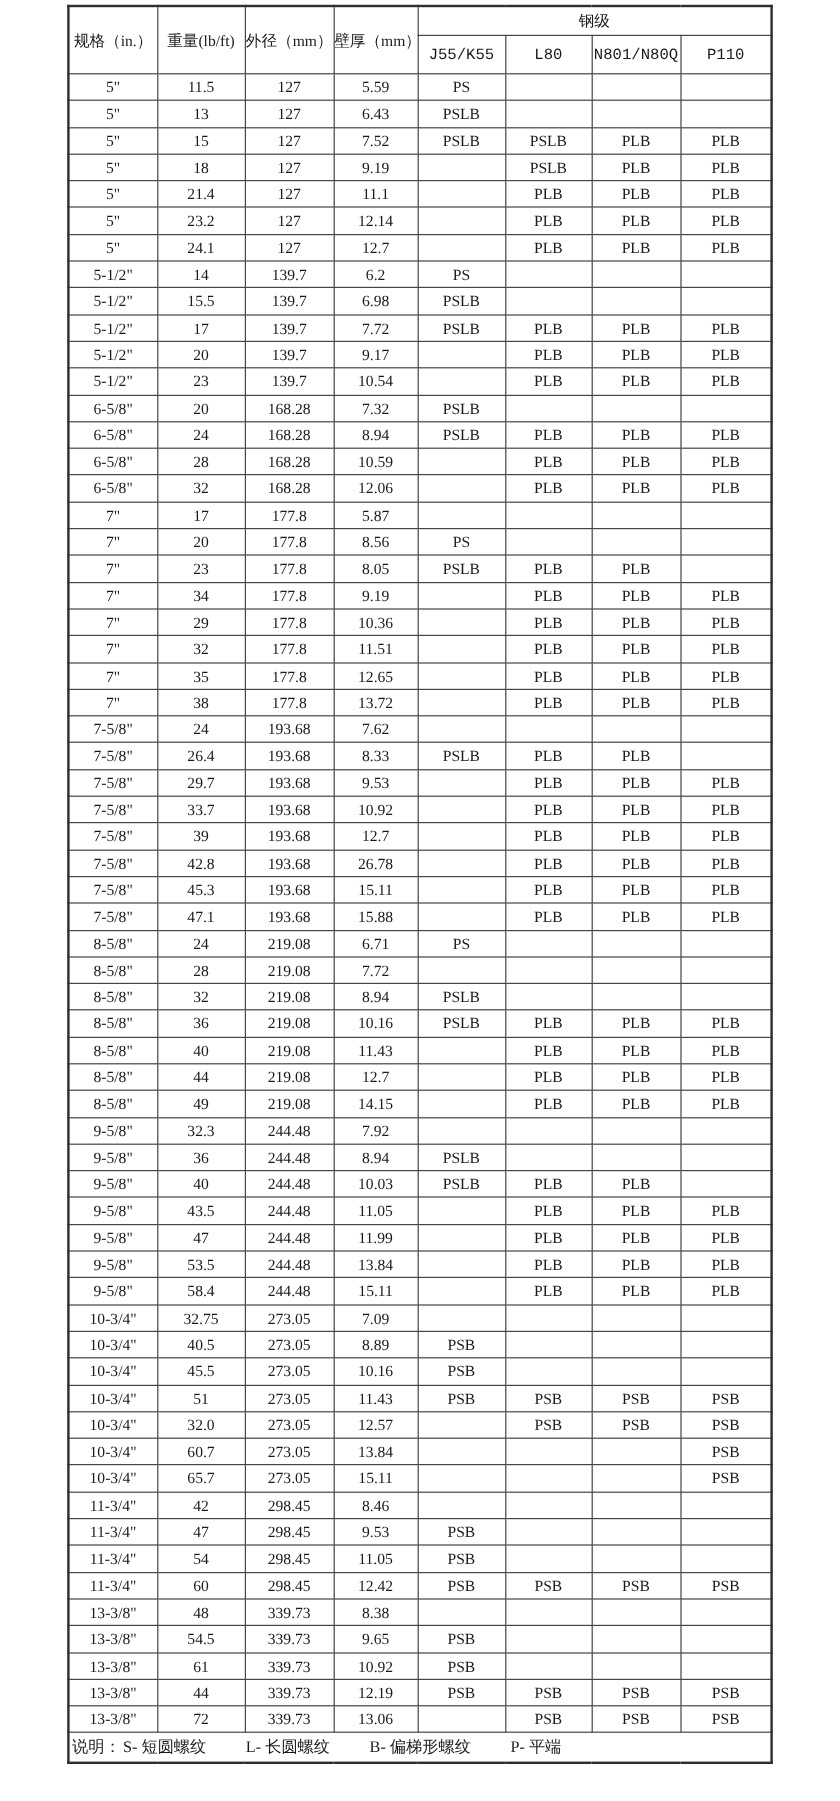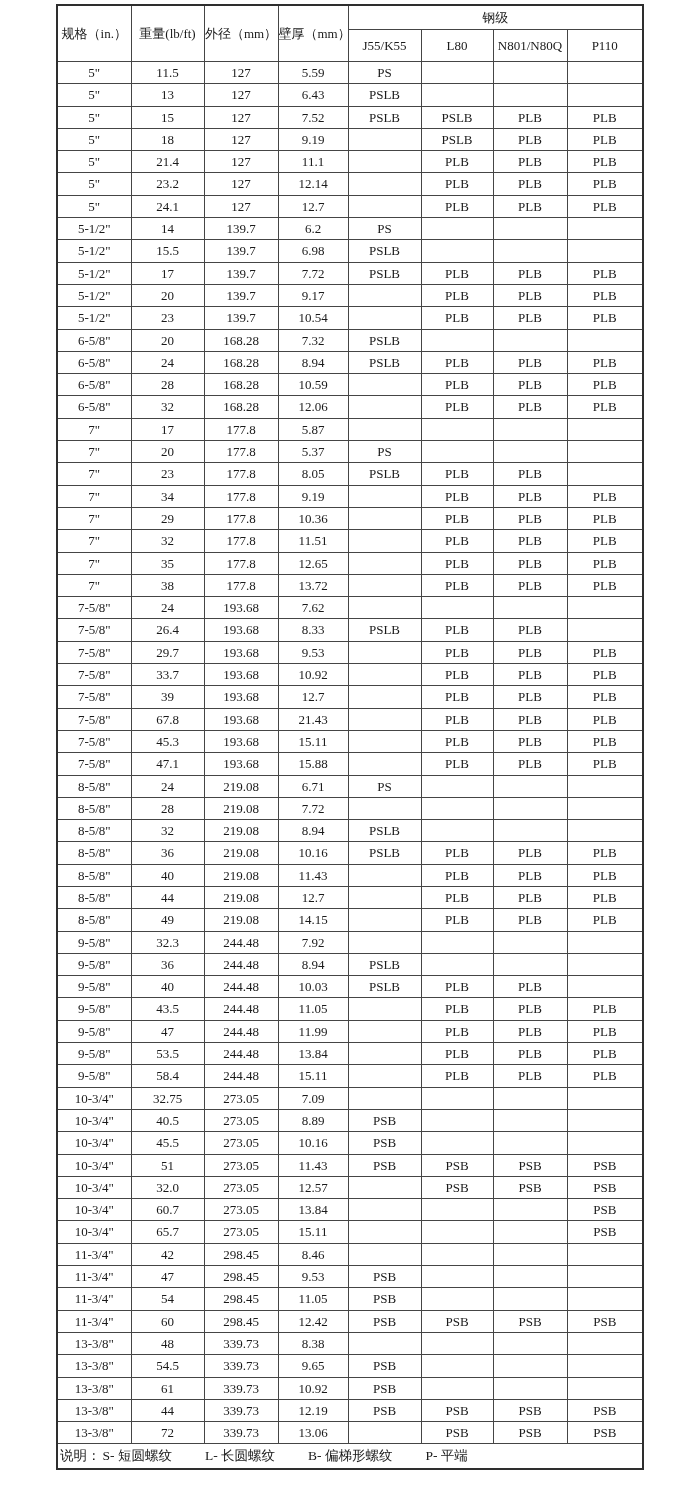--- a/index.html
+++ b/index.html
@@ -35,20 +35,21 @@
     font-weight: normal;
     font-size: 13px;
     overflow: hidden;
     white-space: nowrap;
   }
   .spec-table thead tr.grade-row th {
     height: 23px;
   }
   .spec-table thead tr.sub-row th {
     height: 31px;
+    font-family: Liberation Mono, monospace;
   }
   .spec-table thead th.span2 {
     height: 56px;
   }
   .spec-table tbody td {
     height: 21.3px;
     line-height: 21.3px;
   }
   .spec-table tr.footnote-row td {
     height: 24px;
@@ -262,21 +263,21 @@
             <td>5.87</td>
             <td></td>
             <td></td>
             <td></td>
             <td></td>
           </tr>
           <tr>
             <td>7"</td>
             <td>20</td>
             <td>177.8</td>
-            <td>5.37</td>
+            <td>8.56</td>
             <td>PS</td>
             <td></td>
             <td></td>
             <td></td>
           </tr>
           <tr>
             <td>7"</td>
             <td>23</td>
             <td>177.8</td>
             <td>8.05</td>
@@ -380,23 +381,23 @@
             <td>39</td>
             <td>193.68</td>
             <td>12.7</td>
             <td></td>
             <td>PLB</td>
             <td>PLB</td>
             <td>PLB</td>
           </tr>
           <tr>
             <td>7-5/8"</td>
-            <td>67.8</td>
+            <td>42.8</td>
             <td>193.68</td>
-            <td>21.43</td>
+            <td>26.78</td>
             <td></td>
             <td>PLB</td>
             <td>PLB</td>
             <td>PLB</td>
           </tr>
           <tr>
             <td>7-5/8"</td>
             <td>45.3</td>
             <td>193.68</td>
             <td>15.11</td>

